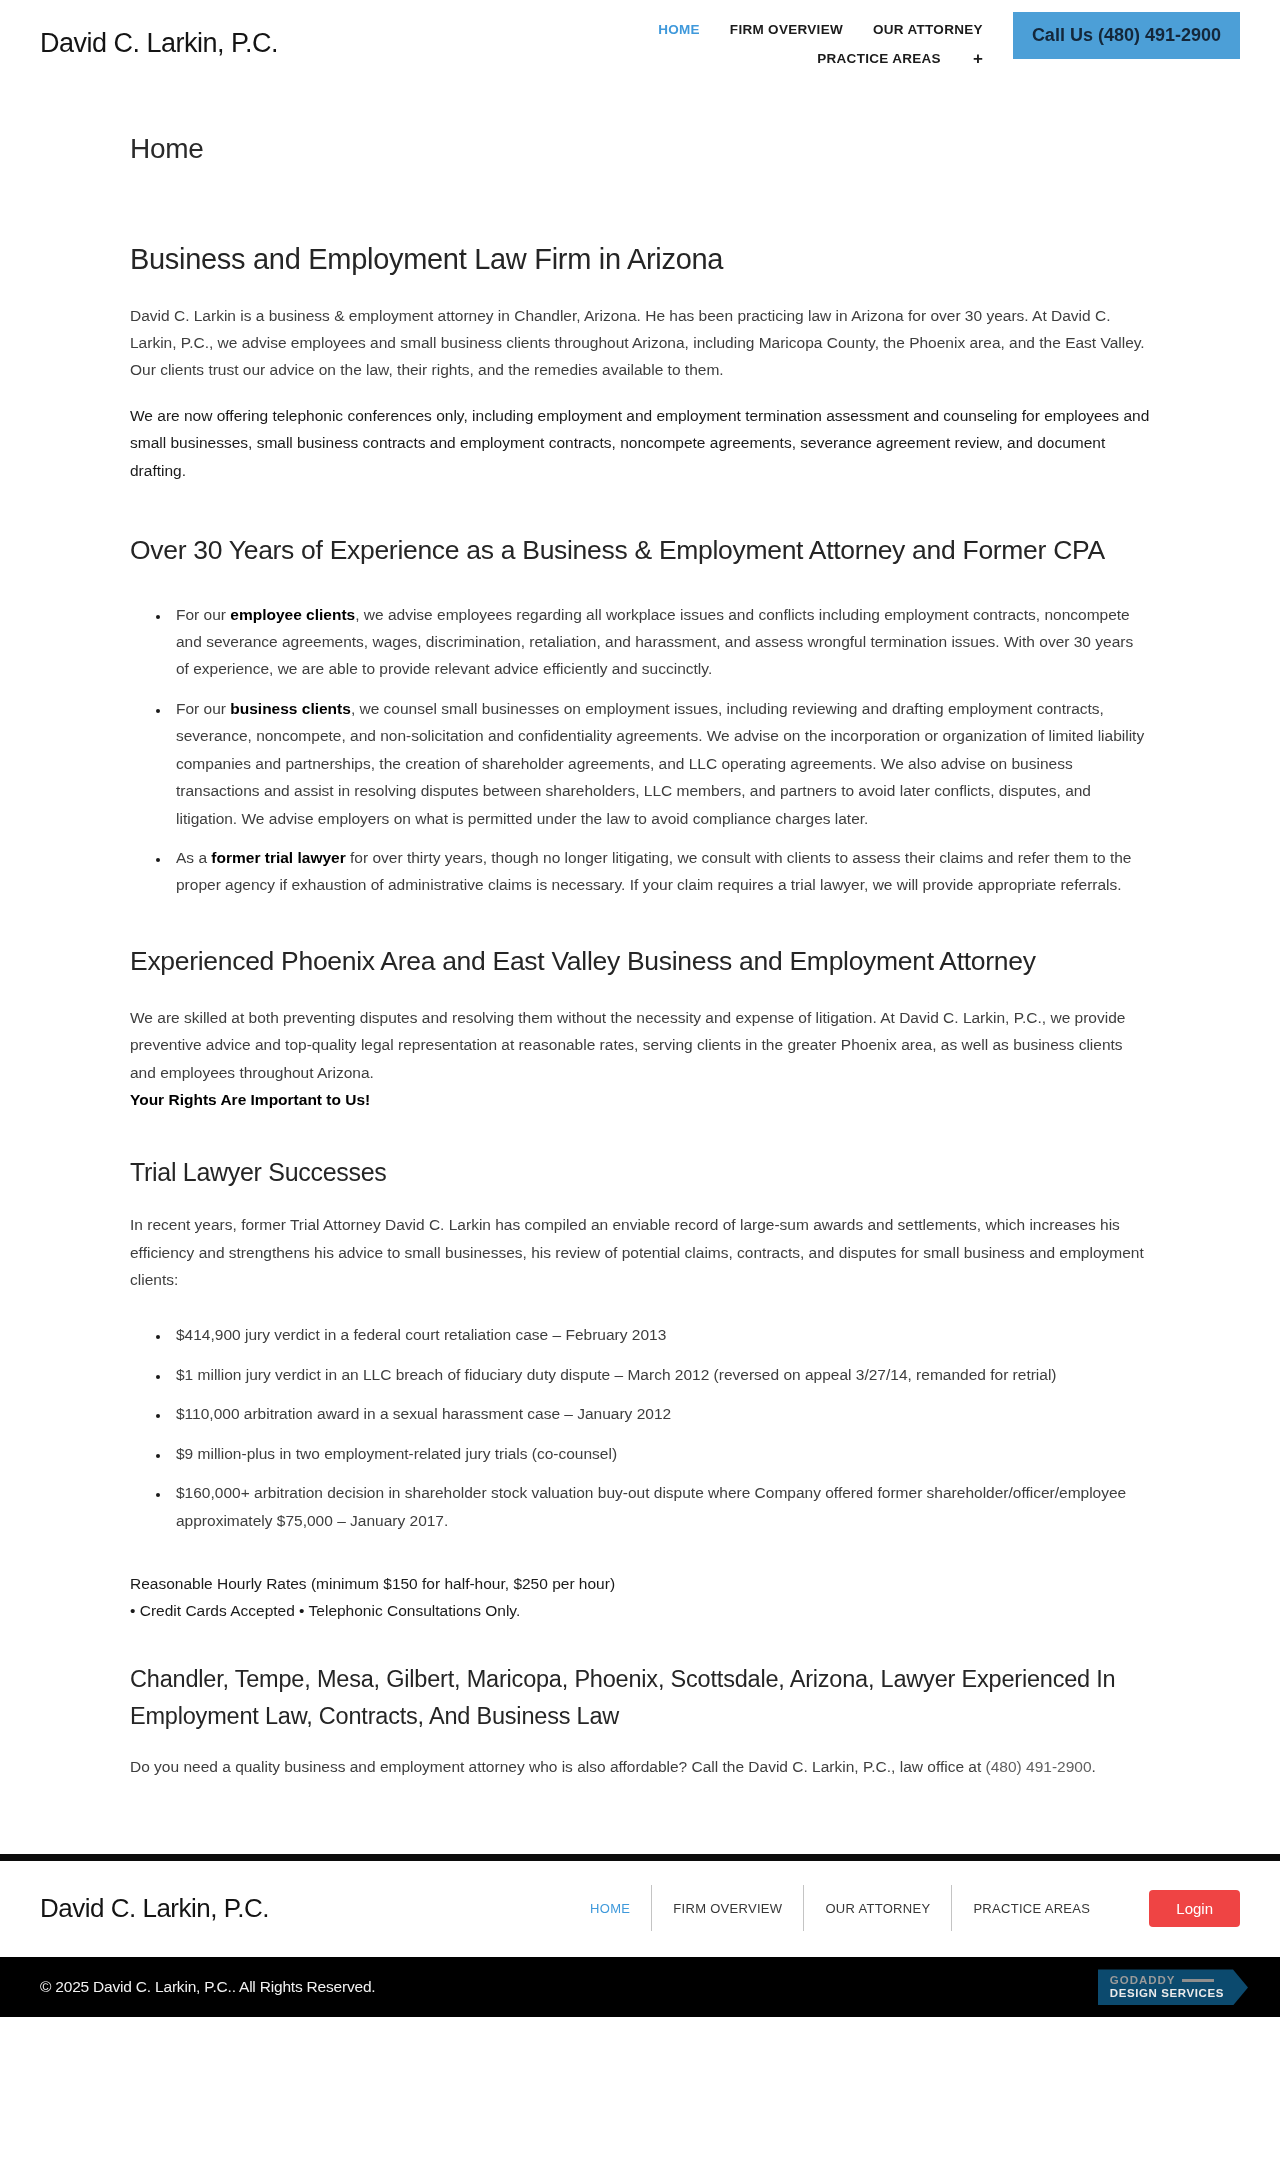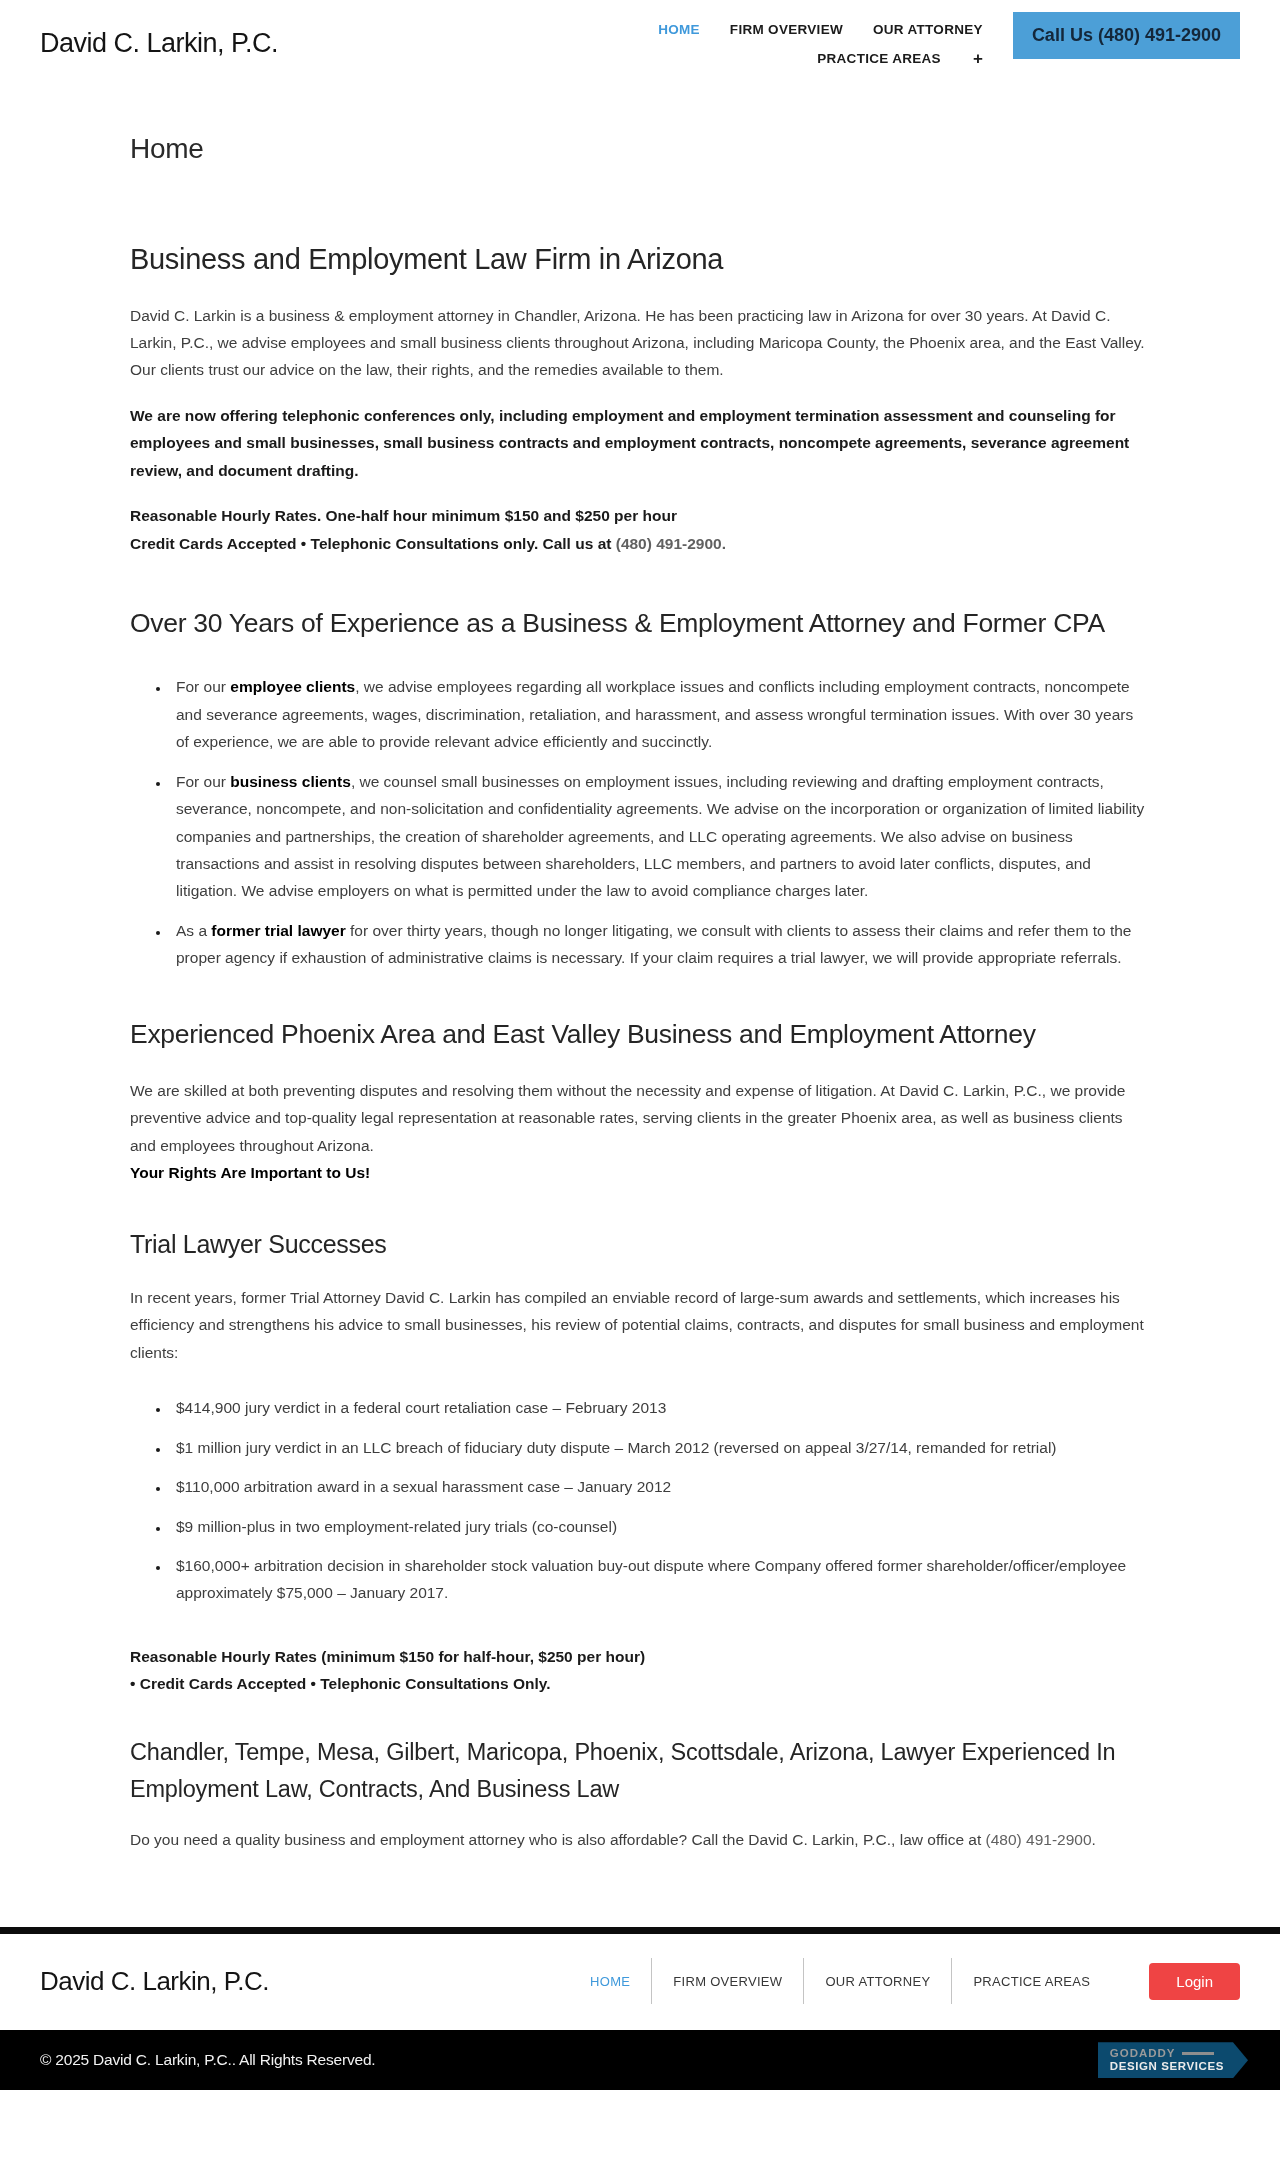--- a/index.html
+++ b/index.html
@@ -105,21 +105,21 @@
     letter-spacing: -0.2px;
     margin: 36px 0 18px 0;
     line-height: 1.58;
   }
   .content p {
     font-size: 15.5px;
     line-height: 1.77;
     margin: 0 0 18px 0;
     color: #3e3e3e;
   }
-  .content p.bold { font-weight: bold; color: #1a1a1a; }
+  .content p.bold { font-weight: normal; color: #1a1a1a; }
   .content strong { color: #000000; }
   .phone-link { color: #616161; }
   .content ul {
     margin: 28px 0 36px 0;
     padding-left: 40px;
   }
   .content li {
     font-size: 15.5px;
     line-height: 1.77;
     margin-bottom: 12px;
@@ -223,24 +223,20 @@
   <main class="content">
 
     <h1 class="page-title">Home</h1>
 
     <h1 class="h-lg">Business and Employment Law Firm in Arizona</h1>
 
     <p>David C. Larkin is a business &amp; employment attorney in Chandler, Arizona. He has been practicing law in Arizona for over 30 years. At David C. Larkin, P.C., we advise employees and small business clients throughout Arizona, including Maricopa County, the Phoenix area, and the East Valley. Our clients trust our advice on the law, their rights, and the remedies available to them.</p>
 
     <p class="bold">We are now offering telephonic conferences only, including employment and employment termination assessment and counseling for employees and small businesses, small business contracts and employment contracts, noncompete agreements, severance agreement review, and document drafting.</p>
 
-    <p class="bold">
-      <span>Reasonable Hourly Rates. One-half hour minimum $150 and $250 per hour</span><br>
-      <span>Credit Cards Accepted • Telephonic Consultations only. Call us at </span><a class="phone-link">(480) 491-2900.</a>
-    </p>
 
     <h2 class="h-md">Over 30 Years of Experience as a Business &amp; Employment Attorney and Former CPA</h2>
 
     <ul>
       <li>
         <span>For our </span><strong>employee clients</strong><span>, we advise employees regarding all workplace issues and conflicts including employment contracts, noncompete and severance agreements, wages, discrimination, retaliation, and harassment, and assess wrongful termination issues. With over 30 years of experience, we are able to provide relevant advice efficiently and succinctly.</span>
       </li>
       <li>
         <span>For our </span><strong>business clients</strong><span>, we counsel small businesses on employment issues, including reviewing and drafting employment contracts, severance, noncompete, and non-solicitation and confidentiality agreements. We advise on the incorporation or organization of limited liability companies and partnerships, the creation of shareholder agreements, and LLC operating agreements. We also advise on business transactions and assist in resolving disputes between shareholders, LLC members, and partners to avoid later conflicts, disputes, and litigation. We advise employers on what is permitted under the law to avoid compliance charges later.</span>
       </li>

